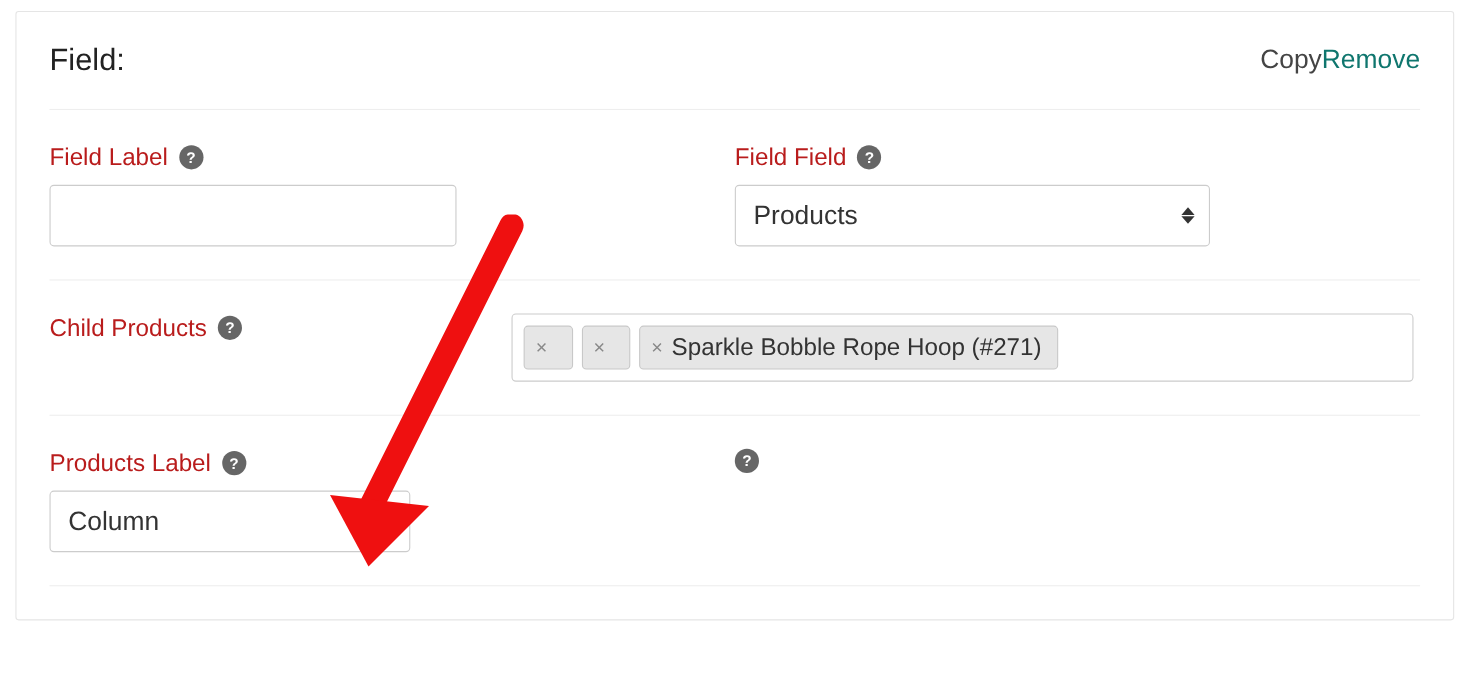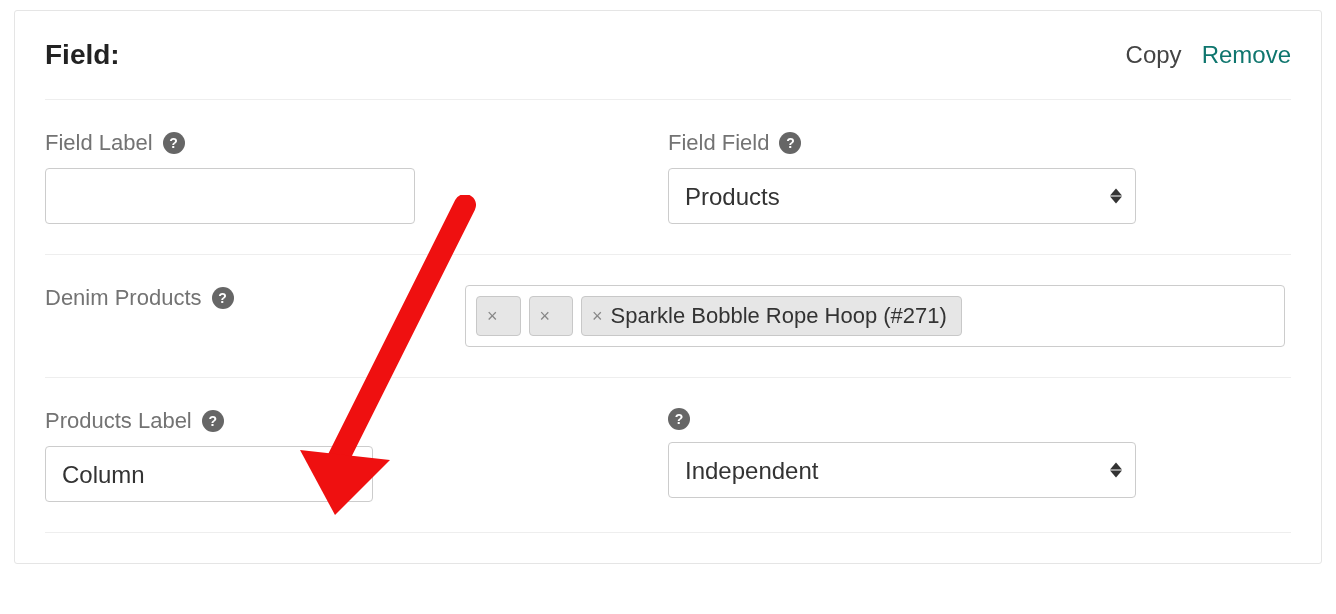--- a/index.html
+++ b/index.html
@@ -21,26 +21,25 @@
       padding: 0 30px 30px 30px;
     }
     .panel-header {
       display: flex;
       justify-content: space-between;
       align-items: center;
       padding: 28px 0 28px 0;
     }
     .panel-title {
       font-size: 28px;
-      font-weight: 700;
+      font-weight: 400;
       color: #222;
     }
     .panel-actions {
       display: flex;
-      gap: 20px;
       font-size: 24px;
     }
     .copy-link {
       color: #444;
       cursor: pointer;
     }
     .remove-link {
       color: #0f766e;
       cursor: pointer;
     }
@@ -64,21 +63,21 @@
       padding-right: 40px;
     }
     .label-row {
       display: flex;
       align-items: center;
       gap: 10px;
       margin-bottom: 12px;
     }
     .field-label {
       font-size: 22px;
-      color: #737373;
+      color: #b91c1c;
       font-weight: 400;
     }
     .help-icon {
       width: 22px;
       height: 22px;
       border-radius: 50%;
       background: #666;
       color: #fff;
       display: inline-flex;
       align-items: center;
@@ -91,21 +90,21 @@
       width: 370px;
       height: 56px;
       border: 1px solid #ccc;
       border-radius: 4px;
       font-size: 22px;
       padding: 0 14px;
       background: #fff;
     }
     .select-wrap {
       position: relative;
-      width: 468px;
+      width: 432px;
     }
     .select-wrap select {
       width: 100%;
       height: 56px;
       border: 1px solid #ccc;
       border-radius: 4px;
       font-size: 24px;
       padding: 0 44px 0 16px;
       background: #fff;
       appearance: none;
@@ -210,21 +209,21 @@
           <span class="caret-up"></span>
           <span class="caret-down"></span>
         </span>
       </div>
     </div>
   </div>
 
   <div class="row child-products-row">
     <div class="col">
       <div class="label-row">
-        <span class="field-label">Denim Products</span>
+        <span class="field-label">Child Products</span>
         <span class="help-icon">?</span>
       </div>
     </div>
     <div class="col">
       <div class="tags-box">
         <span class="tag">
           <span class="remove-x">×</span>
         </span>
         <span class="tag">
           <span class="remove-x">×</span>
@@ -249,29 +248,20 @@
         </select>
         <span class="select-caret">
           <span class="caret-up"></span>
           <span class="caret-down"></span>
         </span>
       </div>
     </div>
     <div class="col">
       <div class="label-row">
         <span class="help-icon">?</span>
-      </div>
-      <div class="select-wrap">
-        <select>
-          <option>Independent</option>
-        </select>
-        <span class="select-caret">
-          <span class="caret-up"></span>
-          <span class="caret-down"></span>
-        </span>
       </div>
     </div>
   </div>
 
   <svg class="arrow-svg" style="left:280px; top:195px; width:220px; height:330px;" viewBox="0 0 220 330">
     <defs>
       <marker id="arrowhead" markerWidth="10" markerHeight="10" refX="3" refY="5" orient="auto">
         <polygon points="0 0, 10 5, 0 10" fill="#ef1010"></polygon>
       </marker>
     </defs>

